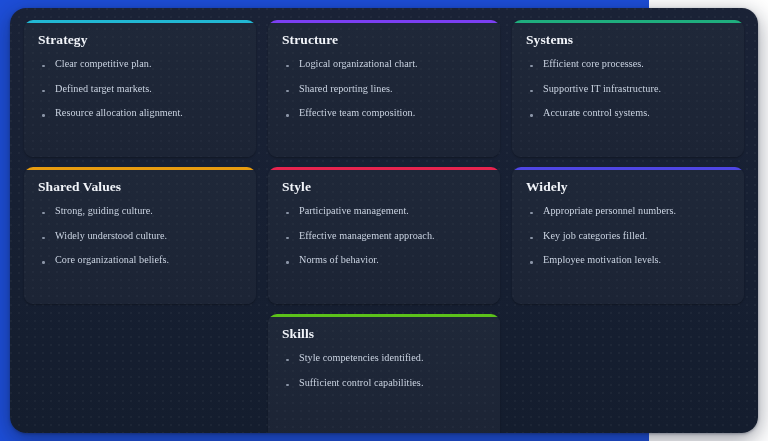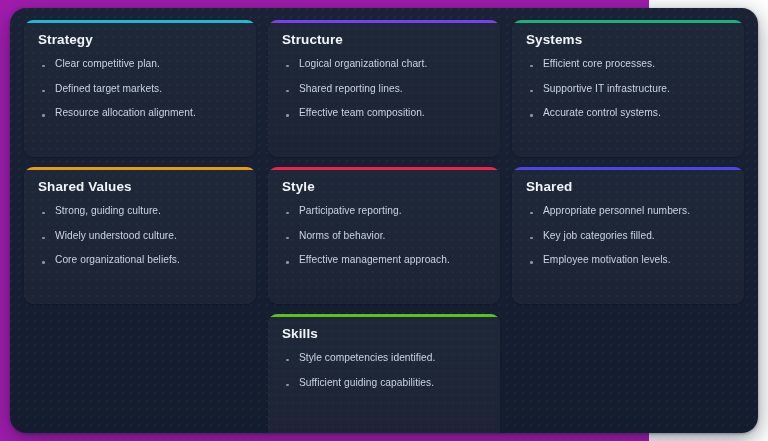--- a/index.html
+++ b/index.html
@@ -9,22 +9,23 @@
     height: 441px;
     overflow: hidden;
     background: #ffffff;
     font-family: "Liberation Sans", sans-serif;
   }
 
   #stage {
     position: relative;
     width: 649px;
     height: 441px;
-    background: #a21caf;
+    background: #1d4ed8;
     box-sizing: border-box;
+    font-family: Liberation Serif, serif;
   }
 
   
   .panel {
     position: absolute;
     left: 10px;
     top: 8px;
     width: 748px;
     height: 425px;
     box-sizing: border-box;
@@ -155,40 +156,40 @@
           <li><span class="bullet"></span><span>Strong, guiding culture.</span></li>
           <li><span class="bullet"></span><span>Widely understood culture.</span></li>
           <li><span class="bullet"></span><span>Core organizational beliefs.</span></li>
         </ul>
       </div>
 
       <div class="card">
         <div class="card-accent" style="background: rgb(232, 36, 79);"></div>
         <h2 class="card-title">Style</h2>
         <ul class="card-list">
-          <li><span class="bullet"></span><span>Participative reporting.</span></li>
+          <li><span class="bullet"></span><span>Participative management.</span></li>
+          <li><span class="bullet"></span><span>Effective management approach.</span></li>
           <li><span class="bullet"></span><span>Norms of behavior.</span></li>
-          <li><span class="bullet"></span><span>Effective management approach.</span></li>
         </ul>
       </div>
 
       <div class="card">
         <div class="card-accent" style="background: rgb(79, 70, 229);"></div>
-        <h2 class="card-title">Shared</h2>
+        <h2 class="card-title">Widely</h2>
         <ul class="card-list">
           <li><span class="bullet"></span><span>Appropriate personnel numbers.</span></li>
           <li><span class="bullet"></span><span>Key job categories filled.</span></li>
           <li><span class="bullet"></span><span>Employee motivation levels.</span></li>
         </ul>
       </div>
 
       <div class="card skills-cell">
         <div class="card-accent" style="background: rgb(92, 194, 26);"></div>
         <h2 class="card-title">Skills</h2>
         <ul class="card-list">
           <li><span class="bullet"></span><span>Style competencies identified.</span></li>
-          <li><span class="bullet"></span><span>Sufficient guiding capabilities.</span></li>
+          <li><span class="bullet"></span><span>Sufficient control capabilities.</span></li>
         </ul>
       </div>
 
     </div>
   </div>
 </div>
 
 </body></html>

